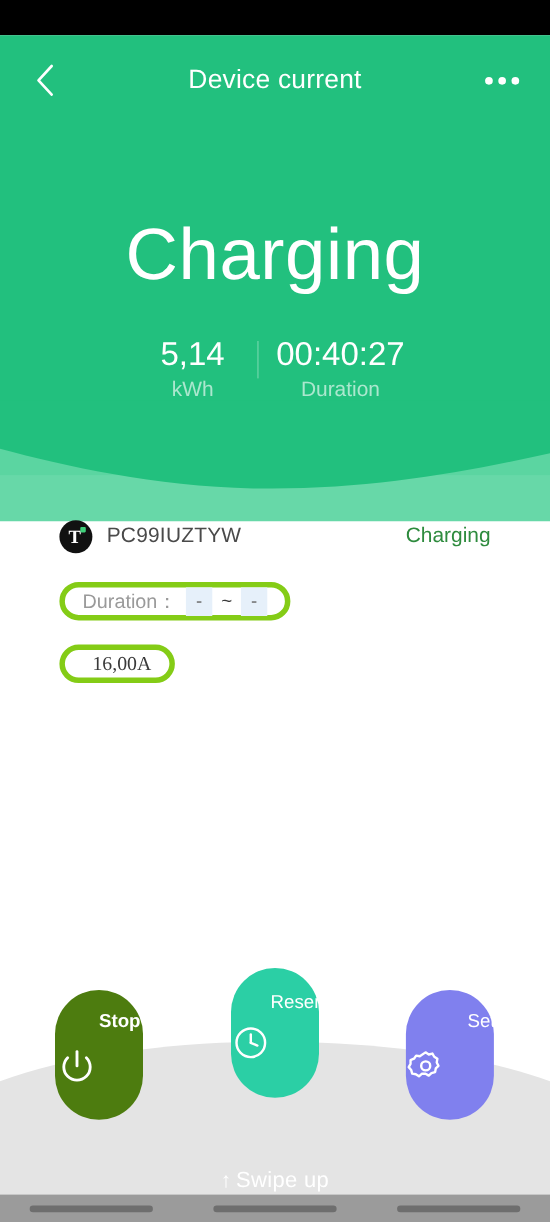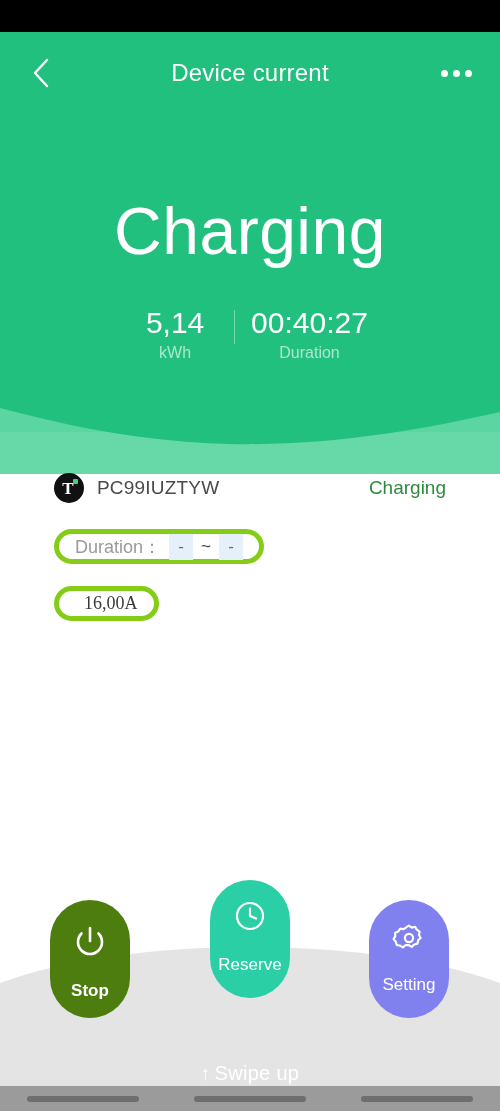--- a/index.html
+++ b/index.html
@@ -93,21 +93,21 @@
   .stat-value {
     color:#ffffff;
     font-size:30px;
     font-weight:400;
     line-height:1.15;
     white-space:nowrap;
   }
   .stat-label {
     margin-top:3px;
     color:rgba(255,255,255,0.62);
-    font-size:16px;
+    font-size:19px;
     font-weight:400;
   }
   .stat-divider {
     width:1px; height:34px;
     margin-top:4px;
     background:rgba(255,255,255,0.38);
   }
 
   
   .content {
@@ -219,21 +219,21 @@
   }
   .swipe-arrow { margin-right:4px; font-size:19px; }
 
   
   .actions { position:absolute; top:0; left:0; width:500px; height:1111px; pointer-events:none; }
   .action-btn {
     position:absolute;
     width:80px;
     border-radius:40px;
     display:flex;
-    flex-direction:column;
+    flex-direction:row;
     pointer-events:auto;
   }
   .action-icon { display:flex; align-items:center; justify-content:center; }
   .action-label {
     color:#ffffff;
     font-size:17px;
     line-height:1;
     text-align:center;
   }
 
@@ -250,20 +250,21 @@
     height:118px;
     background:#2BCFA5;
   }
   .btn-reserve .action-icon { margin-top:18px; }
   .btn-reserve .action-label { margin-top:22px; font-weight:400; }
 
   .btn-setting {
     left:369px; top:900px;
     height:118px;
     background:#8080EE;
+    gap:20px;
   }
   .btn-setting .action-icon { margin-top:20px; }
   .btn-setting .action-label { margin-top:20px; font-weight:400; }
 
   
   .navbar {
     position:absolute; left:0; bottom:0;
     width:500px; height:25px;
     background:#9B9B9B;
     display:flex; align-items:center; justify-content:space-around;

